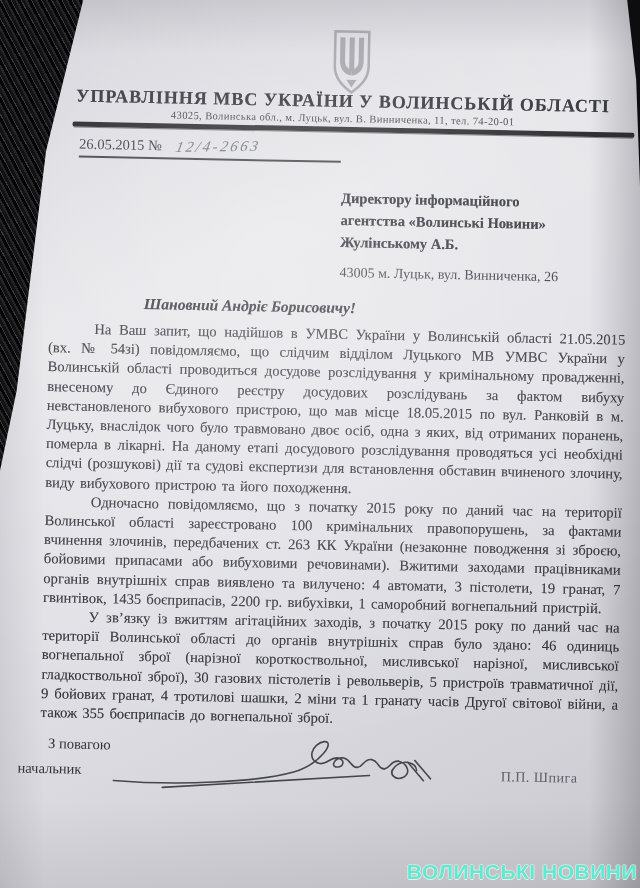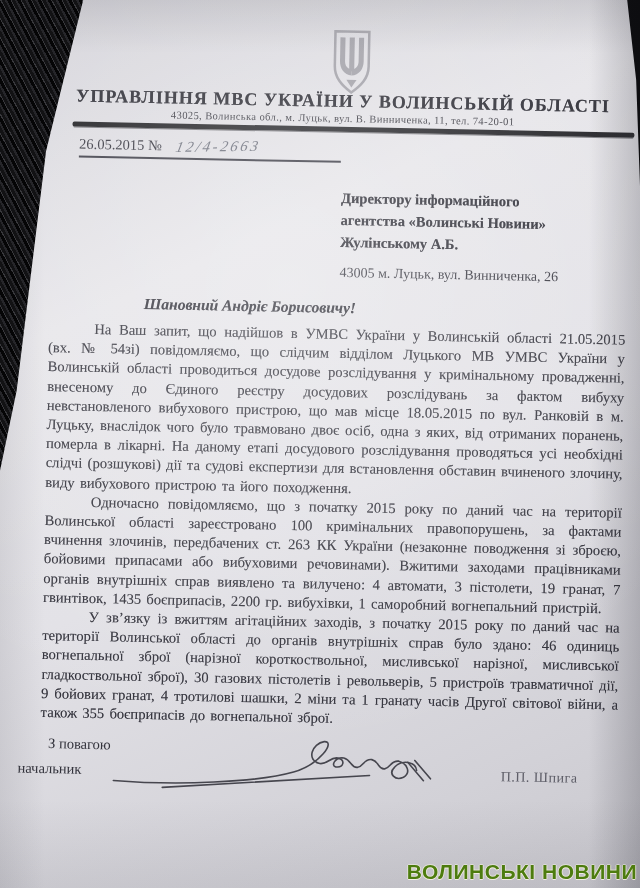--- a/index.html
+++ b/index.html
@@ -80,21 +80,21 @@
   }
   .edge-topright{
     position:absolute;inset:0;pointer-events:none;
     background:linear-gradient(to left,#0d0d10,#2c2c32);
     clip-path:polygon(98% 0,100% 0,100% 21%,99.4% 9%);
   }
   
   .watermark{
     position:absolute;right:3px;bottom:4px;
     font-family:"Liberation Sans", sans-serif;font-weight:800;
-    font-size:21px;letter-spacing:.5px;color:#4d7c0f;white-space:nowrap;
+    font-size:21px;letter-spacing:.5px;color:#5eead4;white-space:nowrap;
     text-shadow:0 1px 0 rgba(255,250,235,.75),0 -1px 0 rgba(255,250,235,.45),
                 1px 0 0 rgba(255,250,235,.45),-1px 0 0 rgba(255,250,235,.45);
   }
 </style>
 </head>
 <body>
 
 <div class="photo">
   <div class="paper">
     <div class="content">

